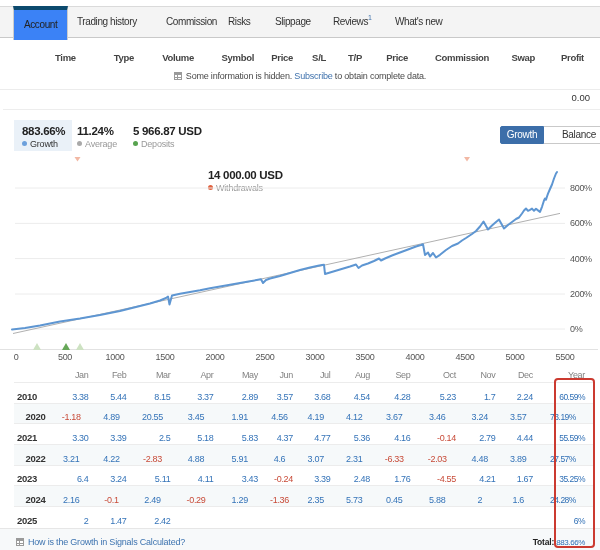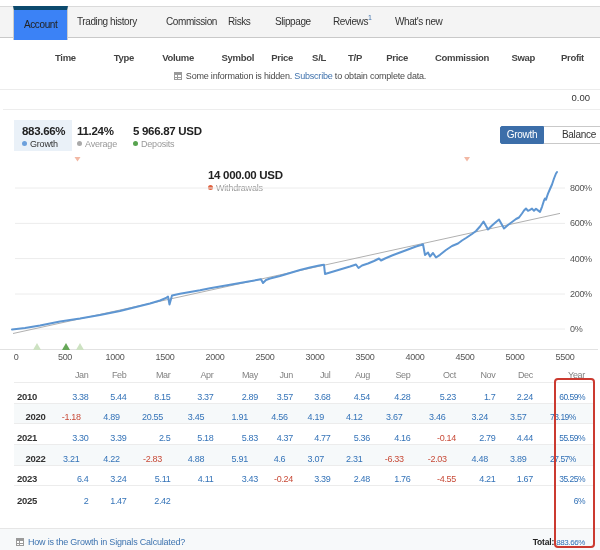--- a/index.html
+++ b/index.html
@@ -264,20 +264,36 @@
           <td>3.43</td>
           <td class="neg">-0.24</td>
           <td>3.39</td>
           <td>2.48</td>
           <td>1.76</td>
           <td class="neg">-4.55</td>
           <td>4.21</td>
           <td>1.67</td>
           <td class="ycol">35.25%</td>
         </tr>
+    <tr class="d z">
+          <td class="yr">2024</td>
+          <td>2.16</td>
+          <td class="neg">-0.1</td>
+          <td>2.49</td>
+          <td class="neg">-0.29</td>
+          <td>1.29</td>
+          <td class="neg">-1.36</td>
+          <td>2.35</td>
+          <td>5.73</td>
+          <td>0.45</td>
+          <td>5.88</td>
+          <td>2</td>
+          <td>1.6</td>
+          <td class="ycol">24.28%</td>
+        </tr>
     <tr class="d">
           <td class="yr">2025</td>
           <td>2</td>
           <td>1.47</td>
           <td>2.42</td>
           <td></td>
           <td></td>
           <td></td>
           <td></td>
           <td></td>

